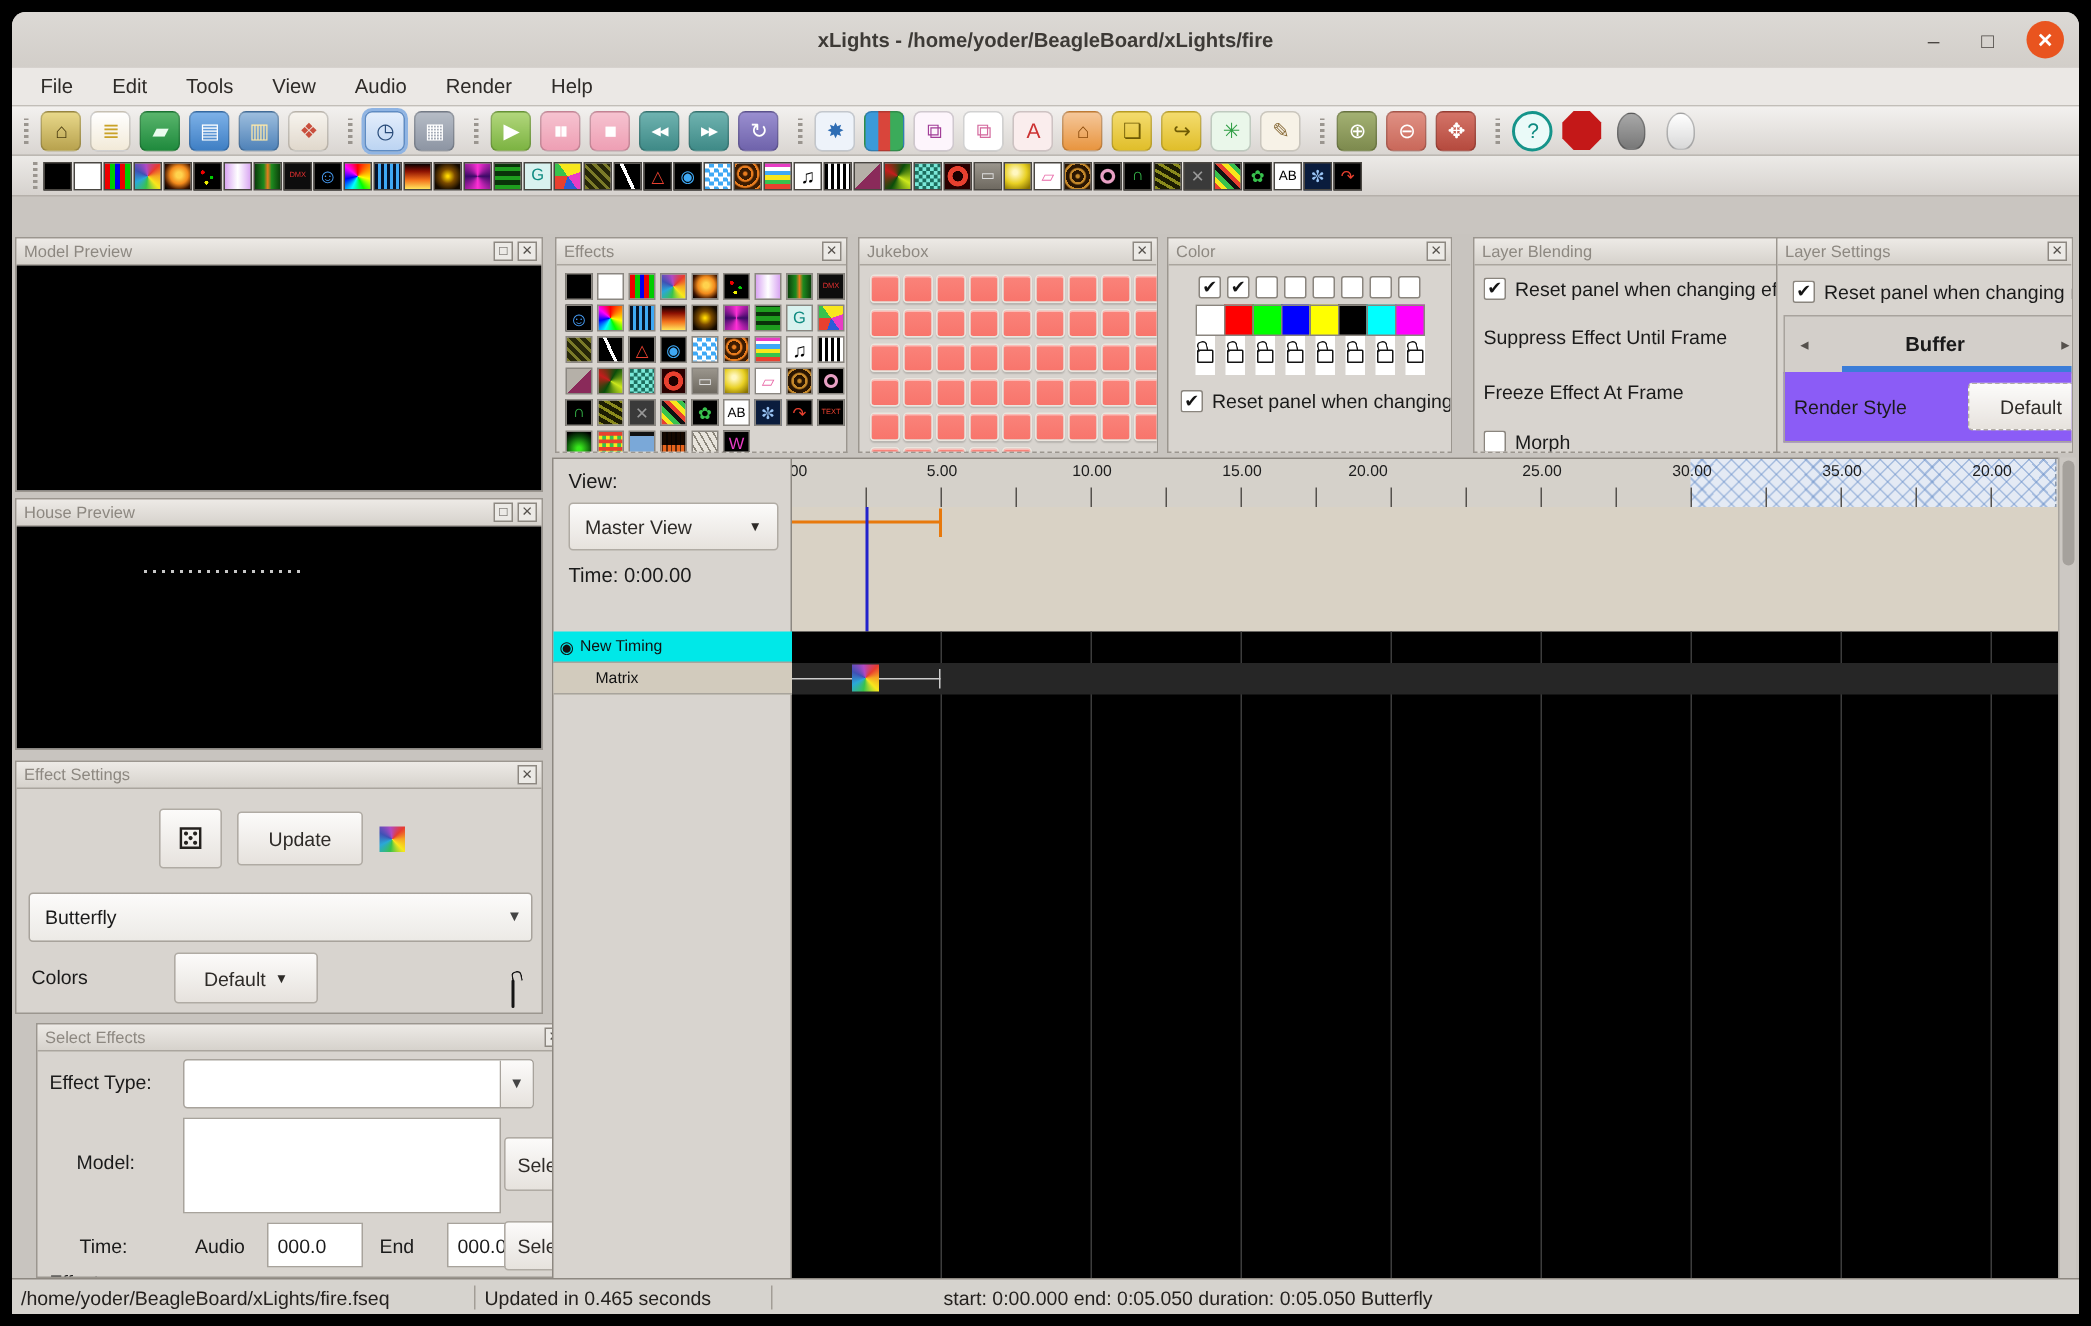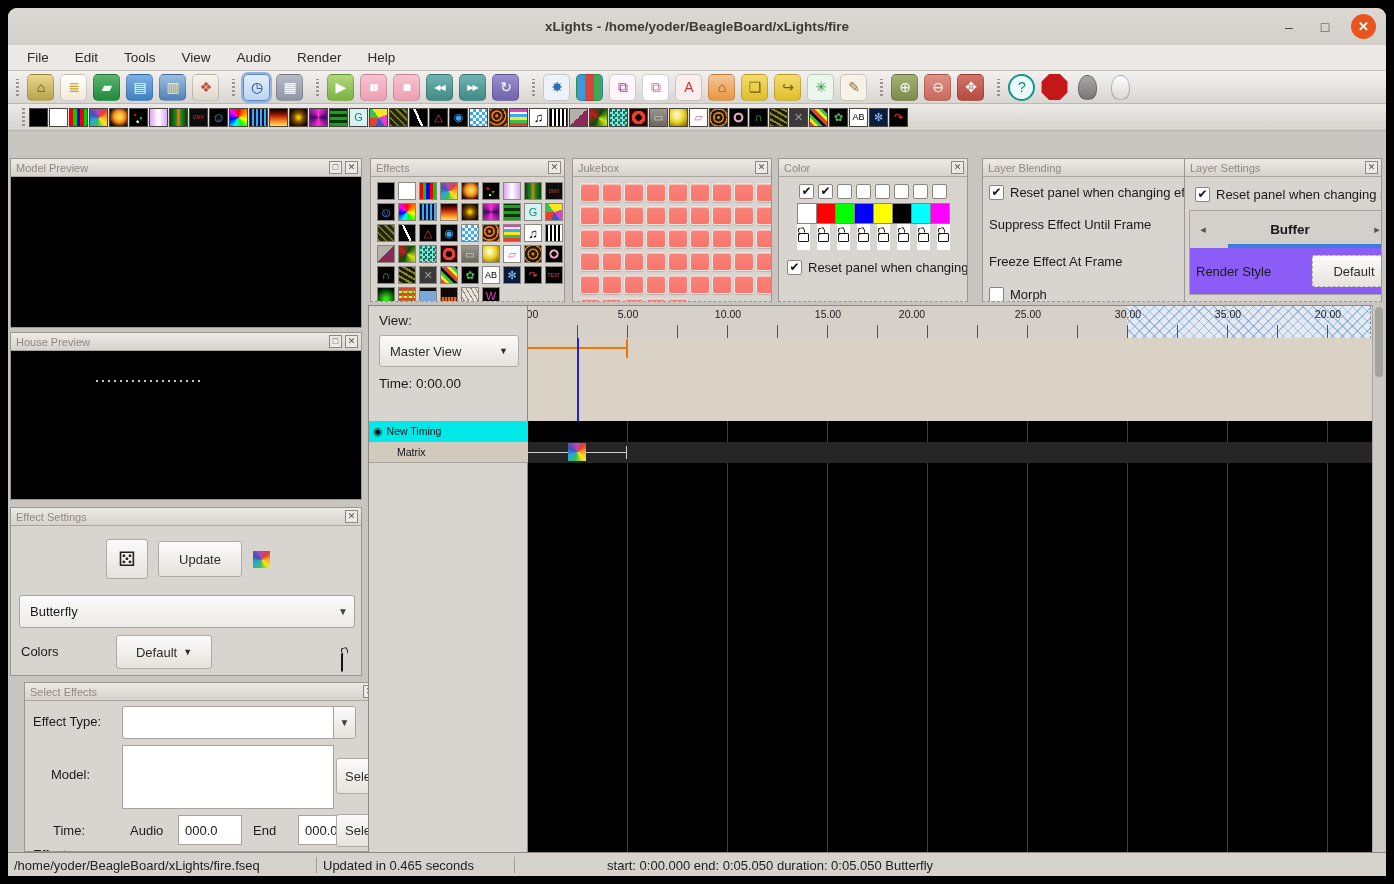--- a/index.html
+++ b/index.html
@@ -572,16 +572,16 @@
     <div class="abs" style="left:1364px;top:149px;width:12px;height:673px;background:#ccc8c3;border-left:1px solid #a8a49e;box-sizing:border-box">
       <div class="abs" style="left:2px;top:2px;width:8px;height:70px;background:#a5a19c;border-radius:4px"></div>
     </div>
   </div>
 
   <div id="statusbar" class="abs">
     <span style="margin-left:6px;width:296px;overflow:hidden;white-space:nowrap">/home/yoder/BeagleBoard/xLights/fire.fseq</span>
     <span class="sb-sep"></span>
     <span>Updated in  0.465 seconds</span>
     <span class="sb-sep" style="margin-left:40px"></span>
-    <span style="margin-left:86px">start: 0:00.000 end: 0:05.050 duration: 0:05.050 Butterfly</span>
+    <span style="margin-left:108px">start: 0:00.000 end: 0:05.050 duration: 0:05.050 Butterfly</span>
   </div>
 
 </div>
 
 </body></html>

